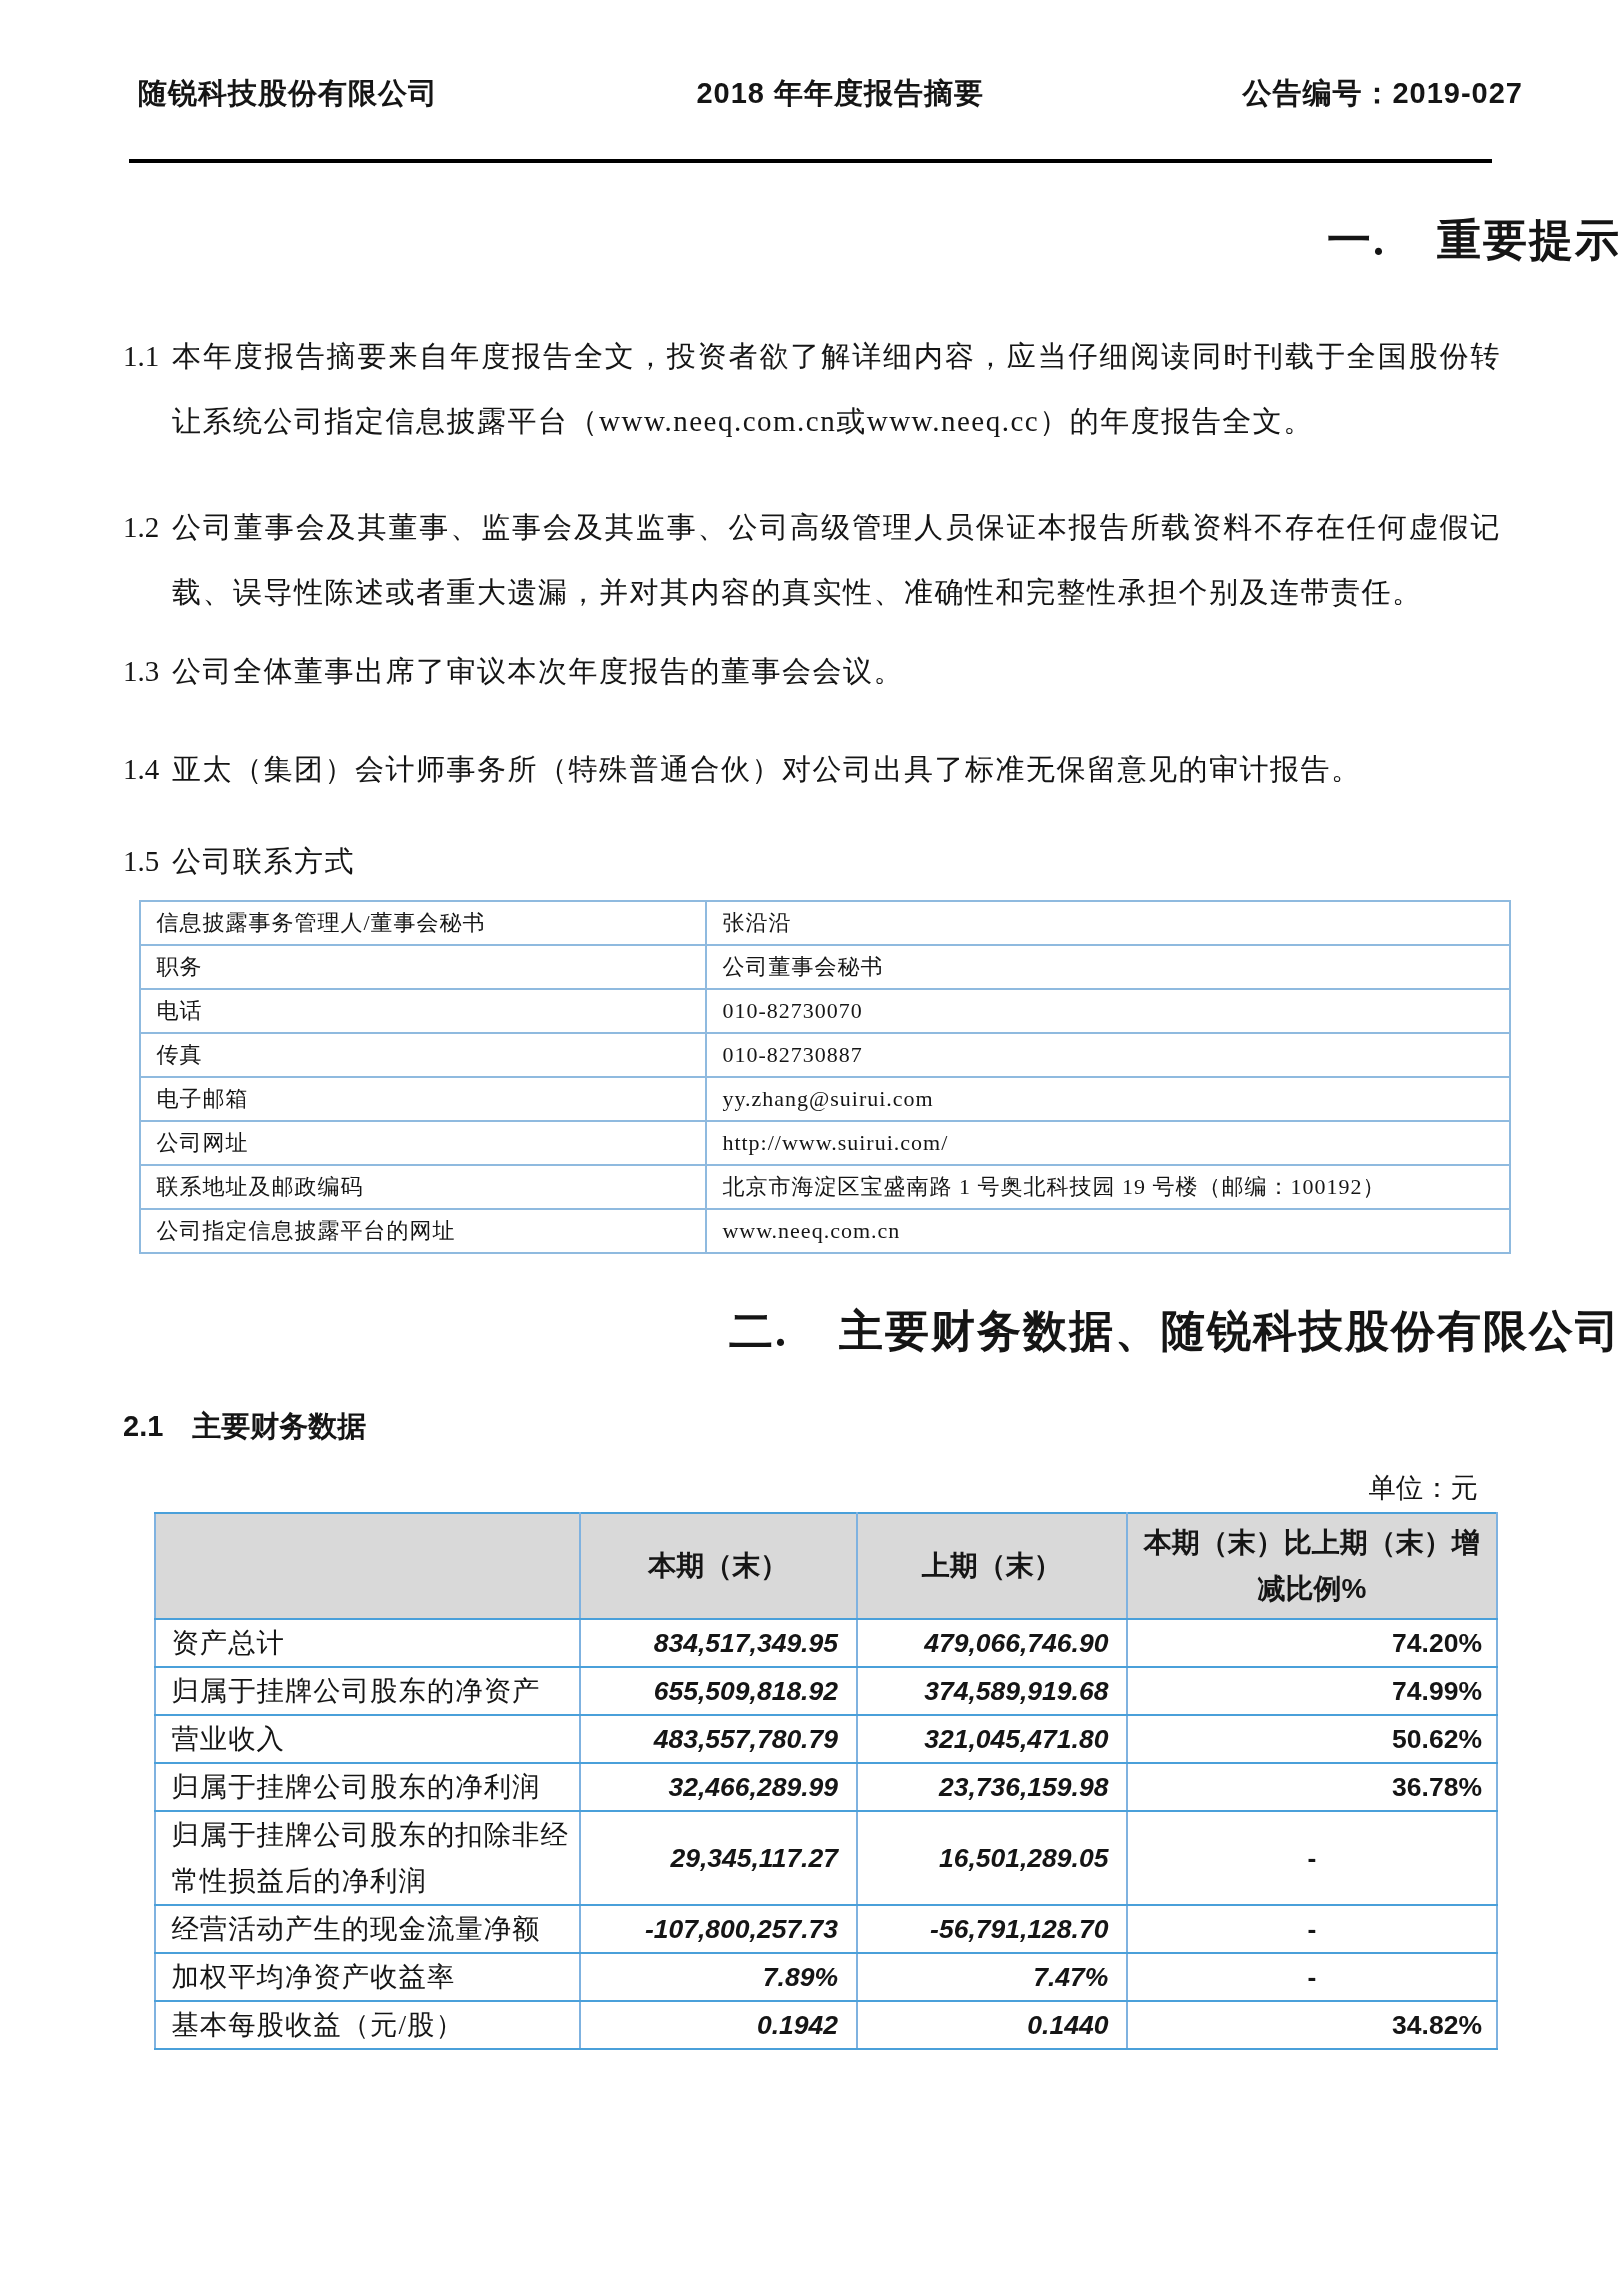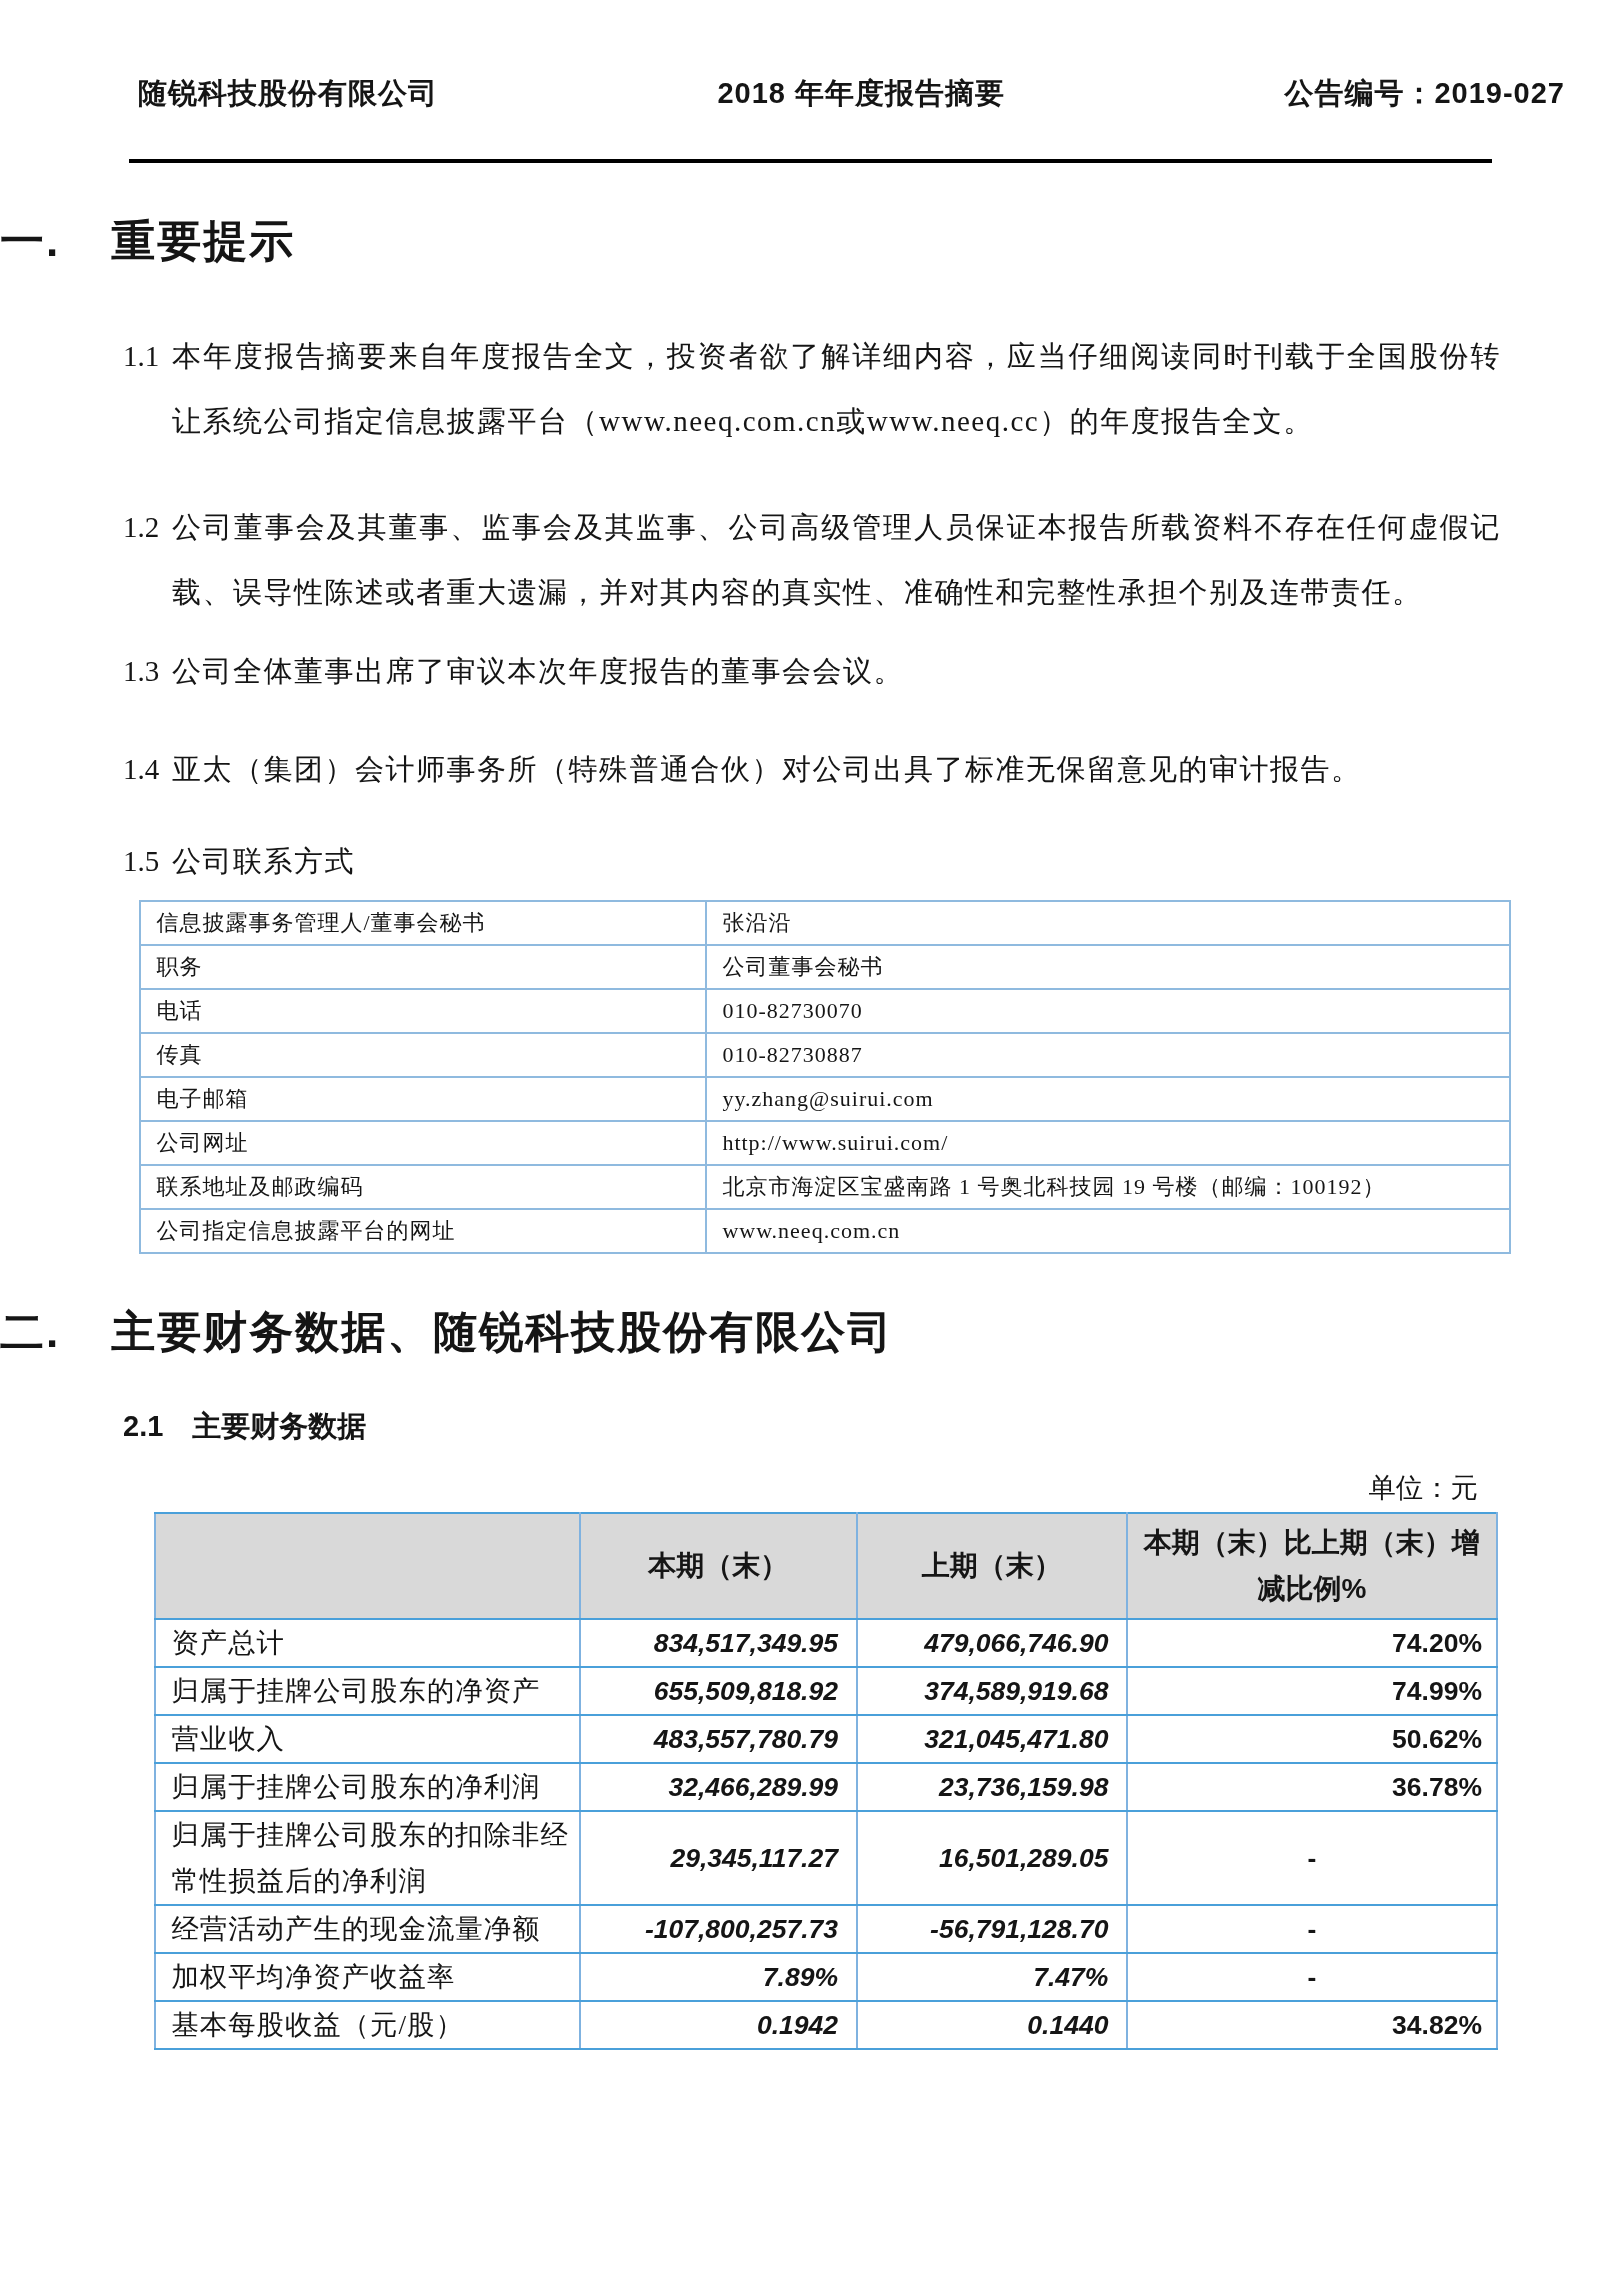--- a/index.html
+++ b/index.html
@@ -5,29 +5,29 @@
   * { margin:0; padding:0; box-sizing:border-box; }
   body { background:#ffffff; }
   .page {
     position:relative; width:1621px; height:2293px; margin:0 auto;
     background:#ffffff; color:#151515; overflow:hidden;
     font-family:"Liberation Serif","DejaVu Serif",serif;
   }
   
   .doc-header {
     display:flex; justify-content:space-between; align-items:flex-end;
-    padding:74px 56px 0 138px;
+    padding:74px 98px 0 138px;
     font-family:"Liberation Sans","DejaVu Sans",sans-serif;
     font-weight:700; font-size:29px; letter-spacing:1px;gap:20px;
   }
   .rule { height:3.9px; background:#000; margin:45px 129px 0 129px; }
   
   .h1 {
-    margin-top:49px; text-align:left;
-    font-family:Liberation Sans, sans-serif;
+    margin-top:49px; text-align:right;
+    font-family:Liberation Serif, serif;
     font-weight:700; font-size:44px; line-height:57px; letter-spacing:2px;
   }
   .h1 .h1-num { margin-right:51px; }
   
   .items { margin-top:55px; padding-left:123px; padding-right:120px; }
   .item { display:flex; font-size:29px; line-height:65px; }
   .item .num { flex:none; width:49px; }
   .item .text { flex:1; text-align:justify; letter-spacing:1.5px; }
   .mb-a { margin-bottom:41px; }
   .mb-b { margin-bottom:13.7px; }

